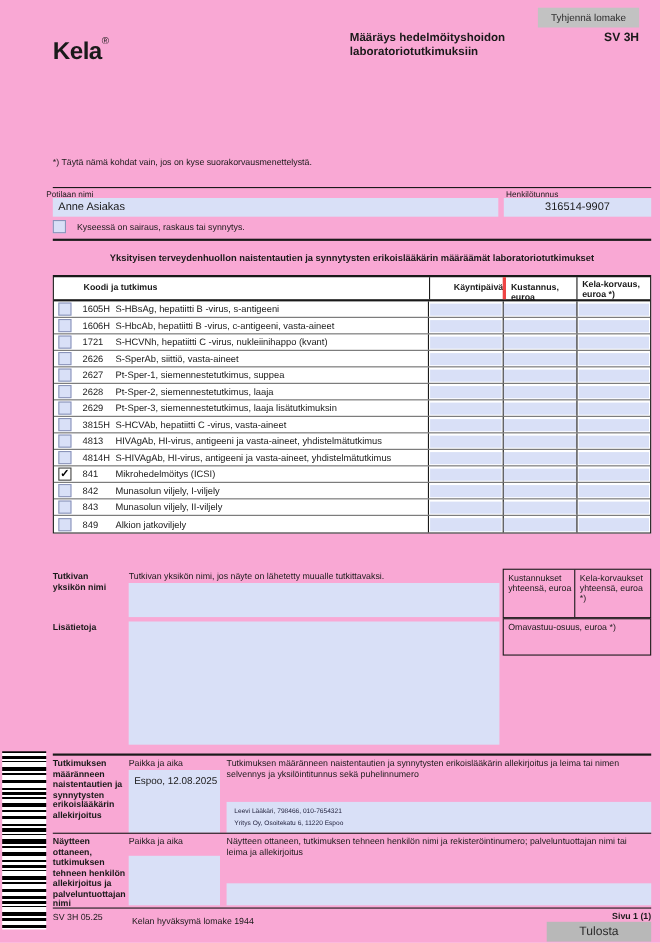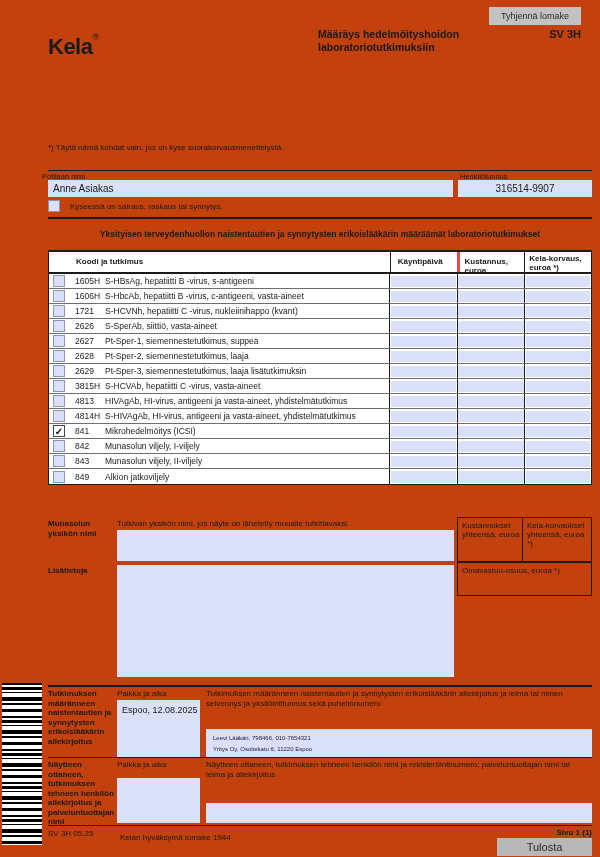--- a/index.html
+++ b/index.html
@@ -1,17 +1,17 @@
 <!DOCTYPE html>
 <html><head>
 <meta charset="utf-8">
 <style>
   * { margin:0; padding:0; box-sizing:border-box; }
   body { background:#fff; font-family:"Liberation Sans", sans-serif; color:#1a1a1a; }
-  .page { position:relative; width:600px; height:857px; background:#c2410c; overflow:hidden; }
+  .page { position:relative; width:600px; height:857px; background:#f9a8d4; overflow:hidden; }
   .abs { position:absolute; }
 
   
   .btn { background:#c2c2c2; color:#2b2b2b; text-align:center; cursor:pointer; }
   .clear-btn { left:489px; top:7px; width:92px; height:18px; font-size:9px; line-height:18px; }
   .logo { left:48px; top:32px; font-size:22px; font-weight:bold; letter-spacing:-0.5px; }
   .logo sup { font-size:9px; font-weight:normal; vertical-align:14px; letter-spacing:0; }
   .title { left:318px; top:28px; width:190px; font-size:10.5px; font-weight:bold; line-height:13px; }
   .form-code { left:500px; top:28px; width:81px; text-align:right; font-size:11px; font-weight:bold; }
 
@@ -29,21 +29,21 @@
   .cbox { width:12px; height:12px; border:1px solid #8b94ba; background:#d9e0f7; font-size:10px; line-height:11px; text-align:center; }
   .cbox.checked { background:#fff; border-color:#444; color:#000; font-weight:bold; }
   .cb-label { font-size:8px; }
 
   .section-title { left:48px; top:229px; width:544px; font-size:8.5px; font-weight:bold;text-align:center; }
 
   
   .lab-table { left:48px; top:250px; width:544px; border:1px solid #1a1a1a; border-top-width:2px; background:#fff; }
   .thead { display:flex; height:22px; border-bottom:2px solid #1a1a1a; font-size:8px; font-weight:bold; }
   .th1 { width:342px; padding:5px 0 0 27px; }
-  .th2 { width:68px; border-left:1px solid #1a1a1a; padding:5px 0 0 7px; }
+  .th2 { width:68px; border-left:1px solid #1a1a1a; padding:5px 0 0 7px;text-align:right; }
   .th3 { width:67px; border-left:3px solid #ef4444; padding:5px 0 0 4px; }
   .th4 { width:67px; border-left:1px solid #1a1a1a; padding:2px 2px 0 4px; line-height:9px; }
   .trow { display:flex; height:15px; border-bottom:1px solid #6e6e6e; }
   .trow:last-child { border-bottom:none; }
   .c-main { width:342px; display:flex; align-items:center; padding-left:4px; }
   .c-main .cbox { margin-right:10px; flex:none; }
   .code { width:30px; font-size:8.5px; flex:none; }
   .tname { font-size:8.5px; white-space:nowrap; }
   .c-blue { width:68px; border-left:1px solid #1a1a1a; position:relative; }
   .c-blue.last { width:67px; }
@@ -334,21 +334,21 @@
       <div class="c-blue">
             <div class="bluecell"></div>
           </div>
       <div class="c-blue last">
             <div class="bluecell"></div>
           </div>
     </div>
   </div>
   </div>
 
-  <div class="abs boldlabel" style="left:48px; top:519px; width:64px;">Munasolun yksikön nimi</div>
+  <div class="abs boldlabel" style="left:48px; top:519px; width:64px;">Tutkivan yksikön nimi</div>
   <div class="abs caption" style="left:117px; top:519px; width:335px;">Tutkivan yksikön nimi, jos näyte on lähetetty muualle tutkittavaksi.</div>
   <div class="abs bluefield" style="left:117px; top:530px; width:337px; height:31px;"></div>
 
   <div class="abs totals-box" style="left:457px; top:517px; width:135px; height:45px;">
     <div class="cell" style="width:66px; border-right:1.5px solid #1a1a1a;">Kustannukset yhteensä, euroa</div>
     <div class="cell" style="width:69px;">Kela-korvaukset yhteensä, euroa *)</div>
   </div>
   <div class="abs totals-box" style="left:457px; top:561.5px; width:135px; height:34px;">
     <div class="cell">Omavastuu-osuus, euroa *)</div>
   </div>

